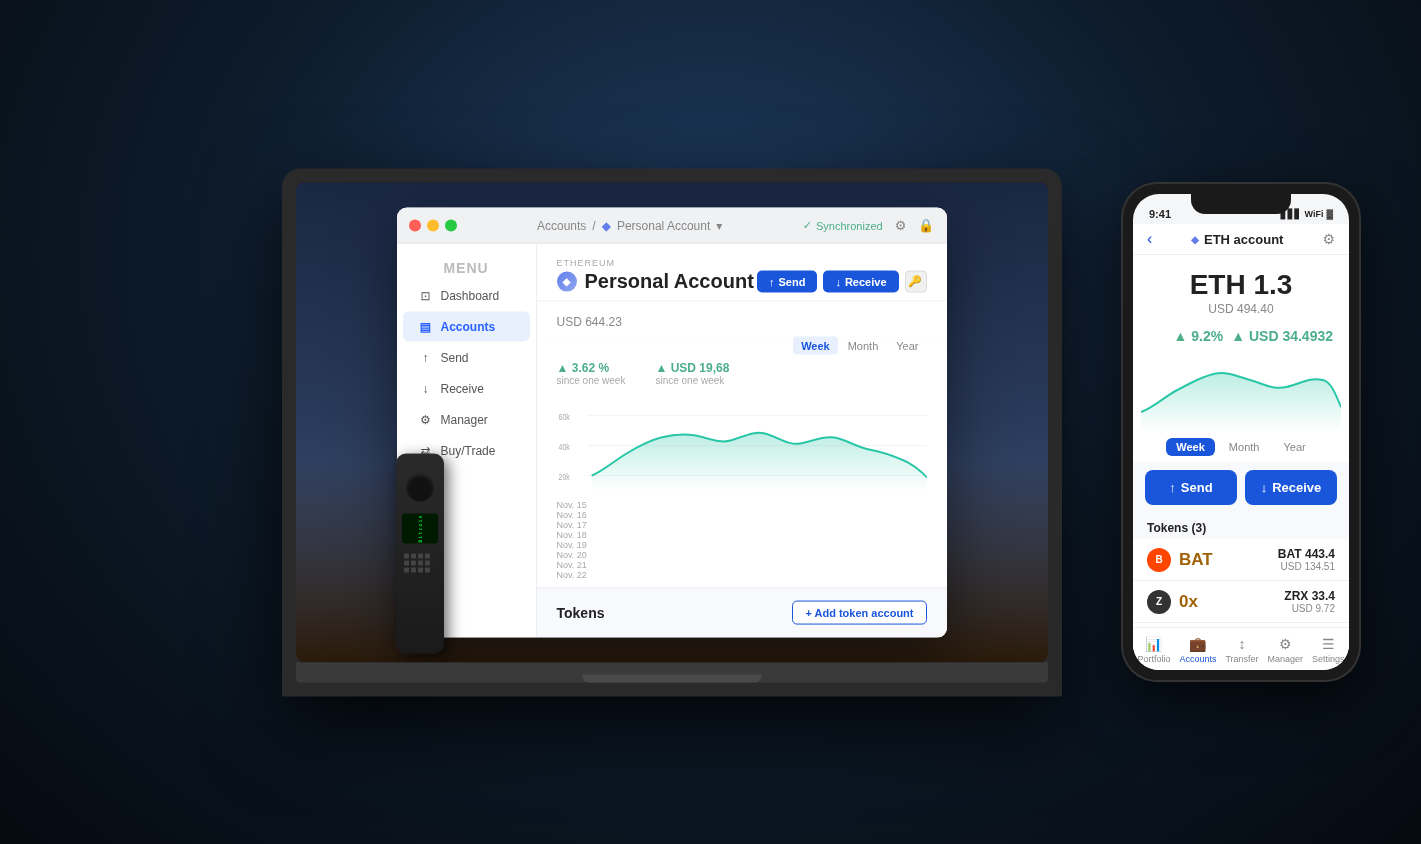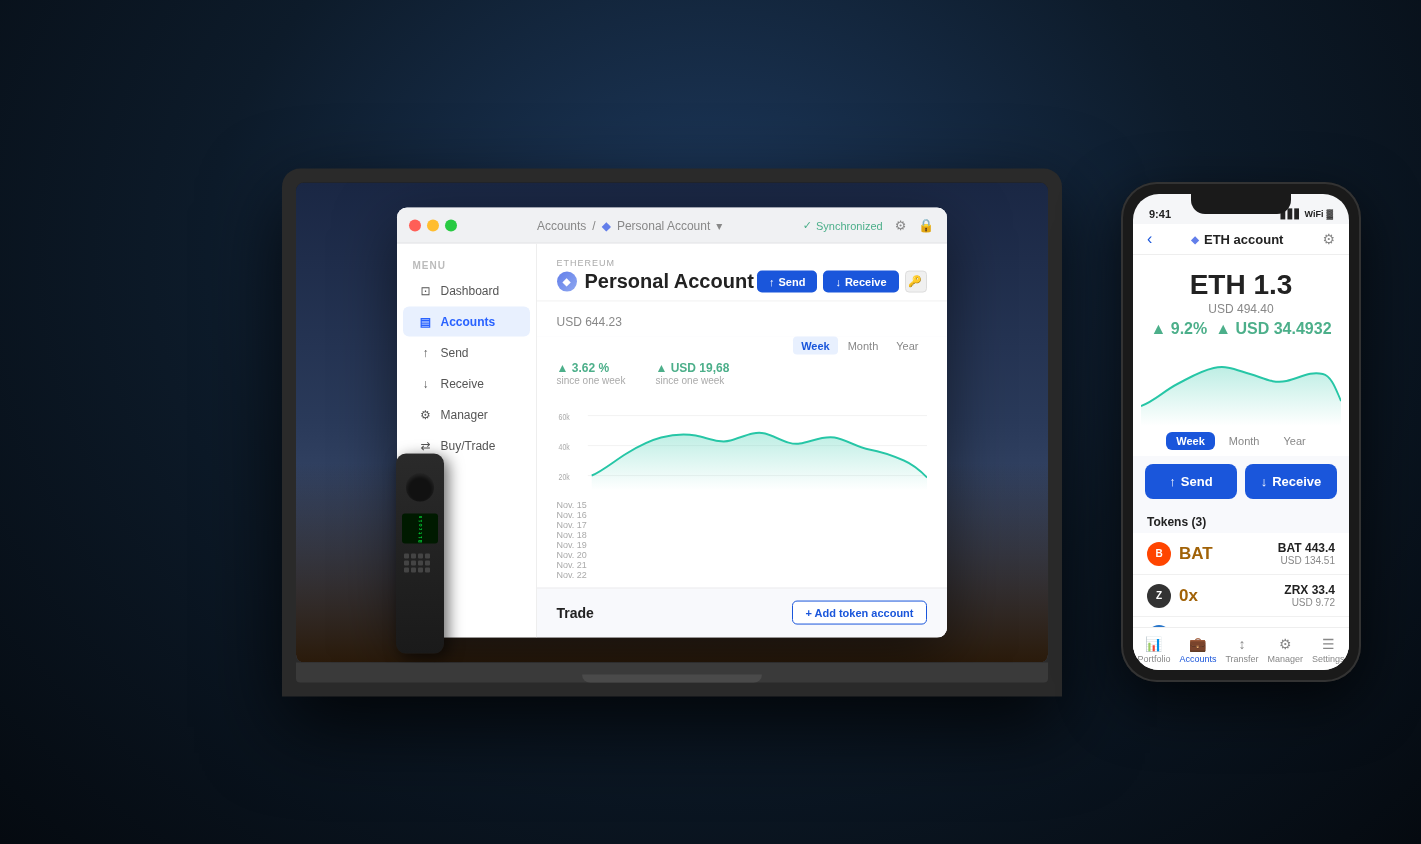--- a/index.html
+++ b/index.html
@@ -149,25 +149,26 @@
     
     .sidebar {
       width: 140px;
       background: #fff;
       border-right: 1px solid #eee;
       flex-shrink: 0;
       padding-top: 8px;
     }
 
     .menu-label {
-      font-size: 10px;
+      font-size: 14px;
       color: #bbb;
       font-weight: 700;
       letter-spacing: 1px;
       padding: 8px 16px 4px;
+      text-align: center;
     }
 
     .sidebar-item {
       display: flex;
       align-items: center;
       gap: 8px;
       padding: 8px 16px;
       font-size: 12px;
       color: #555;
       cursor: pointer;
@@ -563,24 +564,24 @@
 
     .phone-usd-amount {
       font-size: 12px;
       color: #888;
       margin-top: 1px;
     }
 
     .phone-change {
       display: flex;
       align-items: center;
-      justify-content: center;
+      justify-content: flex-end;
       gap: 8px;
-      margin-top: 4px;
-      font-size: 16px;
+      margin-top: 12px;
+      font-size: 14px;
     }
 
     .phone-change-pct {
       color: #4caf8a;
       font-weight: 700;
     }
 
     .phone-change-usd {
       color: #4caf8a;
       font-weight: 700;
@@ -884,21 +885,21 @@
                   <span>Nov. 17</span>
                   <span>Nov. 18</span>
                   <span>Nov. 19</span>
                   <span>Nov. 20</span>
                   <span>Nov. 21</span>
                   <span>Nov. 22</span>
                 </div>
               </div>
 
               <div class="tokens-section">
-                <span class="tokens-title">Trade</span>
+                <span class="tokens-title">Tokens</span>
                 <button class="btn-add-token">+ Add token account</button>
               </div>
             </div>
           </div>
         </div>
 
         <div class="ledger-device-group">
           
           <div style="position:relative; display:inline-block;">
             <div class="device-body">

